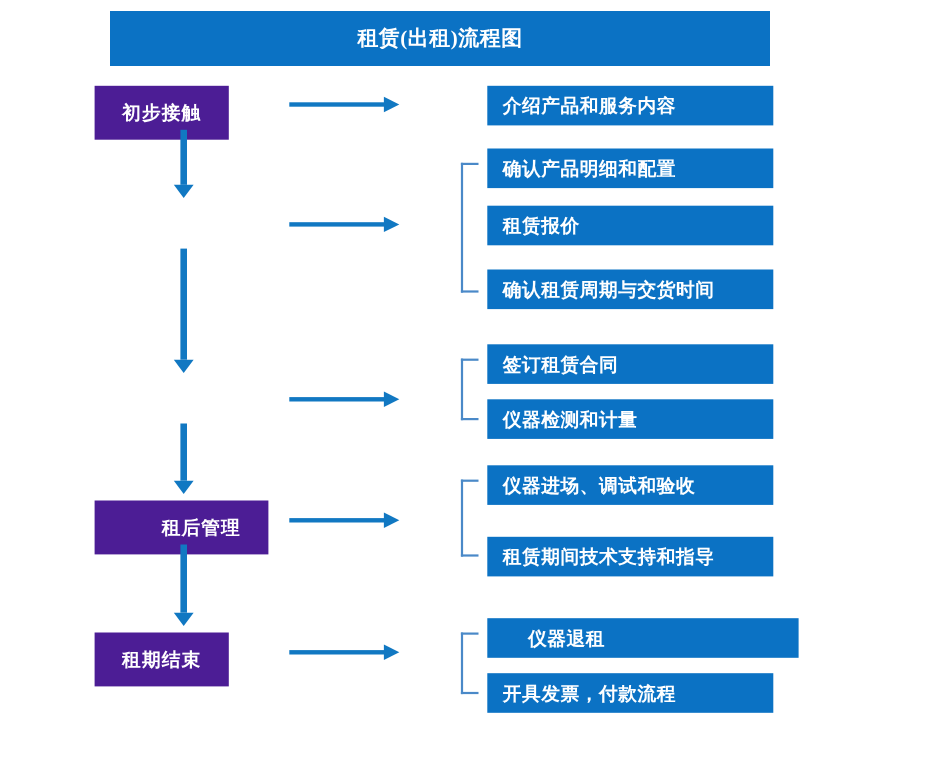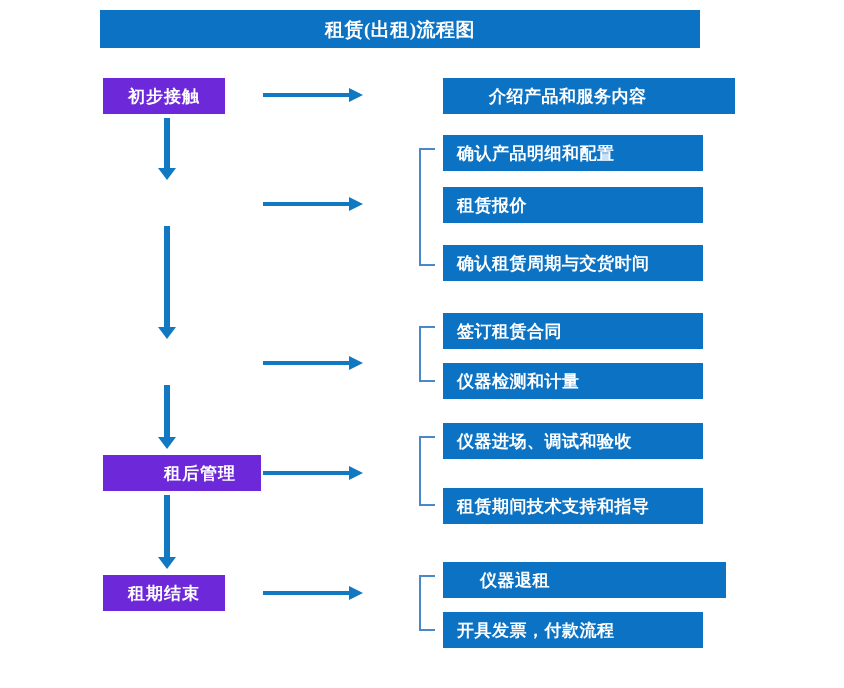--- a/index.html
+++ b/index.html
@@ -22,41 +22,41 @@
     width: 844px;
     height: 688px;
   }
 
   
   .title-bar {
     position: absolute;
     left: 100px;
     top: 10px;
     width: 600px;
-    height: 38px;
+    height: 50px;
     background: #0b72c4;
     display: flex;
     align-items: center;
     justify-content: center;
   }
   .title-bar .title-text {
     color: #ffffff;
     font-size: 19px;
     font-weight: bold;
     letter-spacing: 0.5px;
     line-height: 1;
   }
 
   
   .stage-box {
     position: absolute;
-    left: 103px;
+    left: 86px;
     width: 122px;
-    height: 36px;
-    background: #6d28d9;
+    height: 49px;
+    background: #4c1d95;
     display: flex;
     align-items: center;
     justify-content: center;
   }
   .stage-box .stage-label {
     color: #ffffff;
     font-size: 17px;
     font-weight: bold;
     line-height: 1;
     letter-spacing: 1px;
@@ -197,21 +197,21 @@
   <div class="h-arrow" style="top:586px;">
     <div class="shaft"></div>
       <div class="head"></div>
   </div>
 
   <div class="bracket" style="top:148px; height:118px;"></div>
   <div class="bracket" style="top:326px; height:56px;"></div>
   <div class="bracket" style="top:436px; height:70px;"></div>
   <div class="bracket" style="top:575px; height:56px;"></div>
 
-  <div class="detail-box" style="top:78px;padding-left:32px;">
+  <div class="detail-box" style="top:78px;">
     <span class="detail-label">介绍产品和服务内容</span>
   </div>
   <div class="detail-box" style="top:135px;">
     <span class="detail-label">确认产品明细和配置</span>
   </div>
   <div class="detail-box" style="top:187px;">
     <span class="detail-label">租赁报价</span>
   </div>
   <div class="detail-box" style="top:245px;">
     <span class="detail-label">确认租赁周期与交货时间</span>

